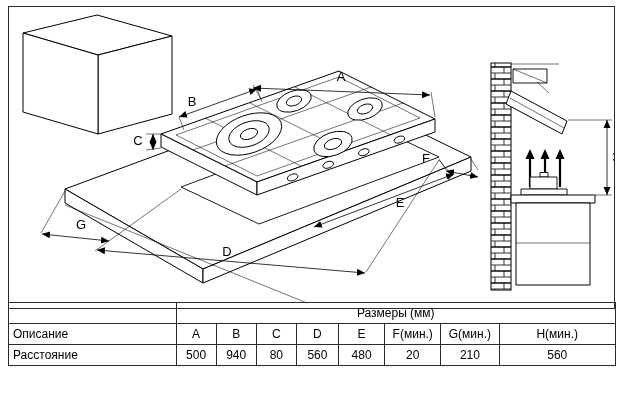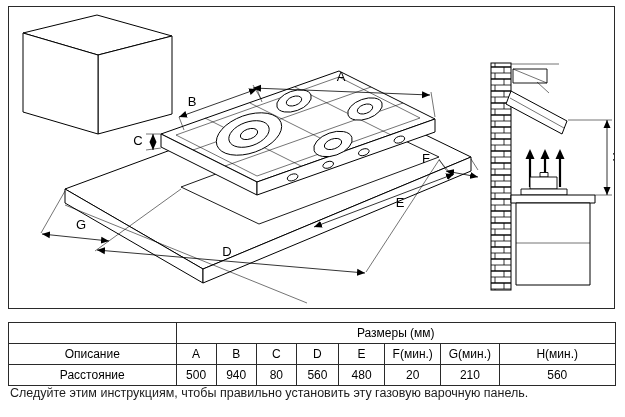--- a/index.html
+++ b/index.html
@@ -12,28 +12,28 @@
     border:1px solid #2a2a2a; box-sizing:border-box; background:#fff;
   }
   .frame svg { display:block; }
   svg .face  { fill:#fff; stroke:#000; stroke-width:1; stroke-linejoin:round; }
   svg .face2 { fill:#fff; stroke:#000; stroke-width:0.9; stroke-linejoin:round; }
   svg .thin  { stroke:#000; stroke-width:0.55; fill:none; }
   svg .dim   { stroke:#000; stroke-width:0.8; fill:none; }
   svg .bold2 { stroke:#000; stroke-width:2.2; fill:none; }
   svg .lbl   { font:13px "Liberation Sans", sans-serif; fill:#000; }
   .dim-table {
-    position:absolute; left:8px; top:322px; width:608px;
+    position:absolute; left:8px; top:302px; width:608px;
     border-collapse:collapse; table-layout:fixed; font-size:12px; color:#000;
   }
   .dim-table td {
     border:1px solid #2a2a2a; height:18px; padding:1px 4px;
     text-align:center; overflow:hidden; white-space:nowrap; vertical-align:middle;
   }
-  .dim-table td.left { text-align:center; }
+  .dim-table td.left { text-align:left; }
   .footer-note {
     position:absolute; left:10px; top:386px; width:600px;
     font-size:12.5px; color:#1c1c1c;
   }
 </style>
 </head>
 <body>
 
 <div class="page">
 
@@ -215,15 +215,14 @@
       <td>80</td>
       <td>560</td>
       <td>480</td>
       <td>20</td>
       <td>210</td>
       <td>560</td>
     </tr>
   </tbody>
     </table>
 
-  <div class="footer-note">Следуйте этим инструкциям, чтобы правильно установить эту газовую варочную панель.</div>
 
 </div>
 
 </body></html>

